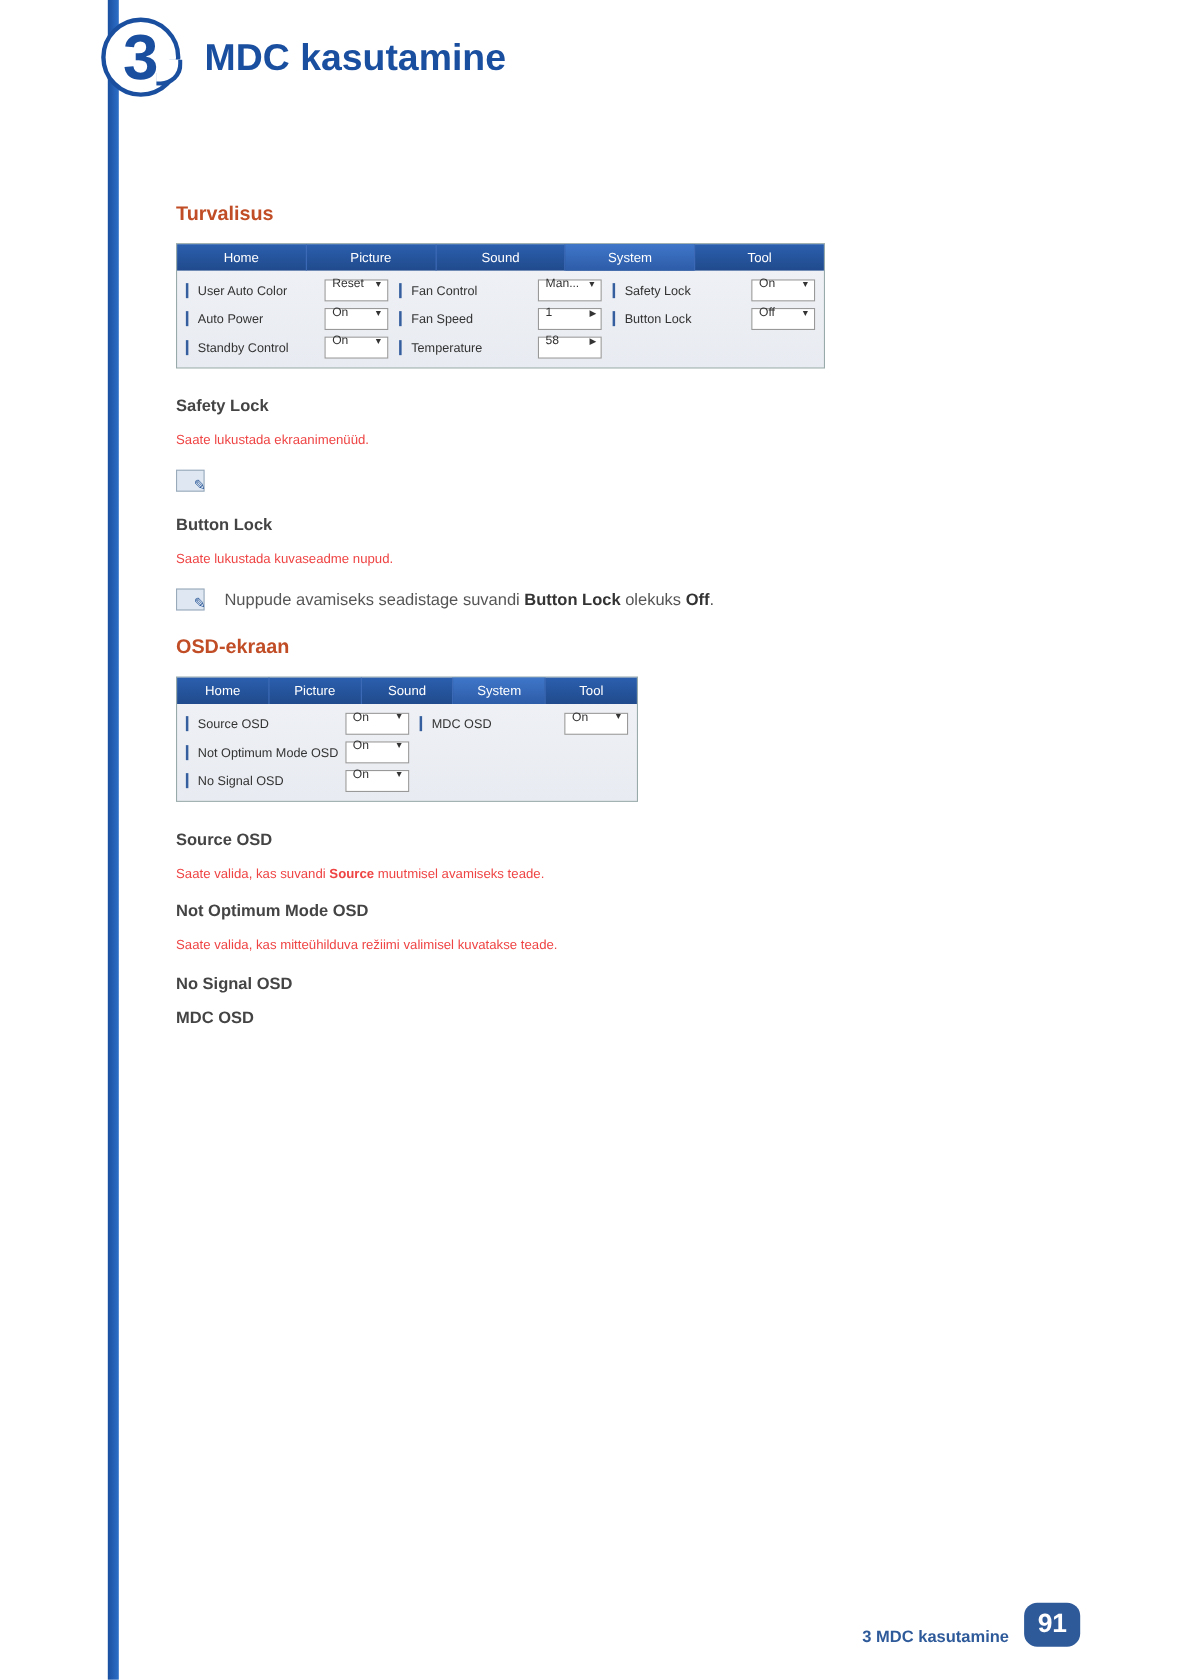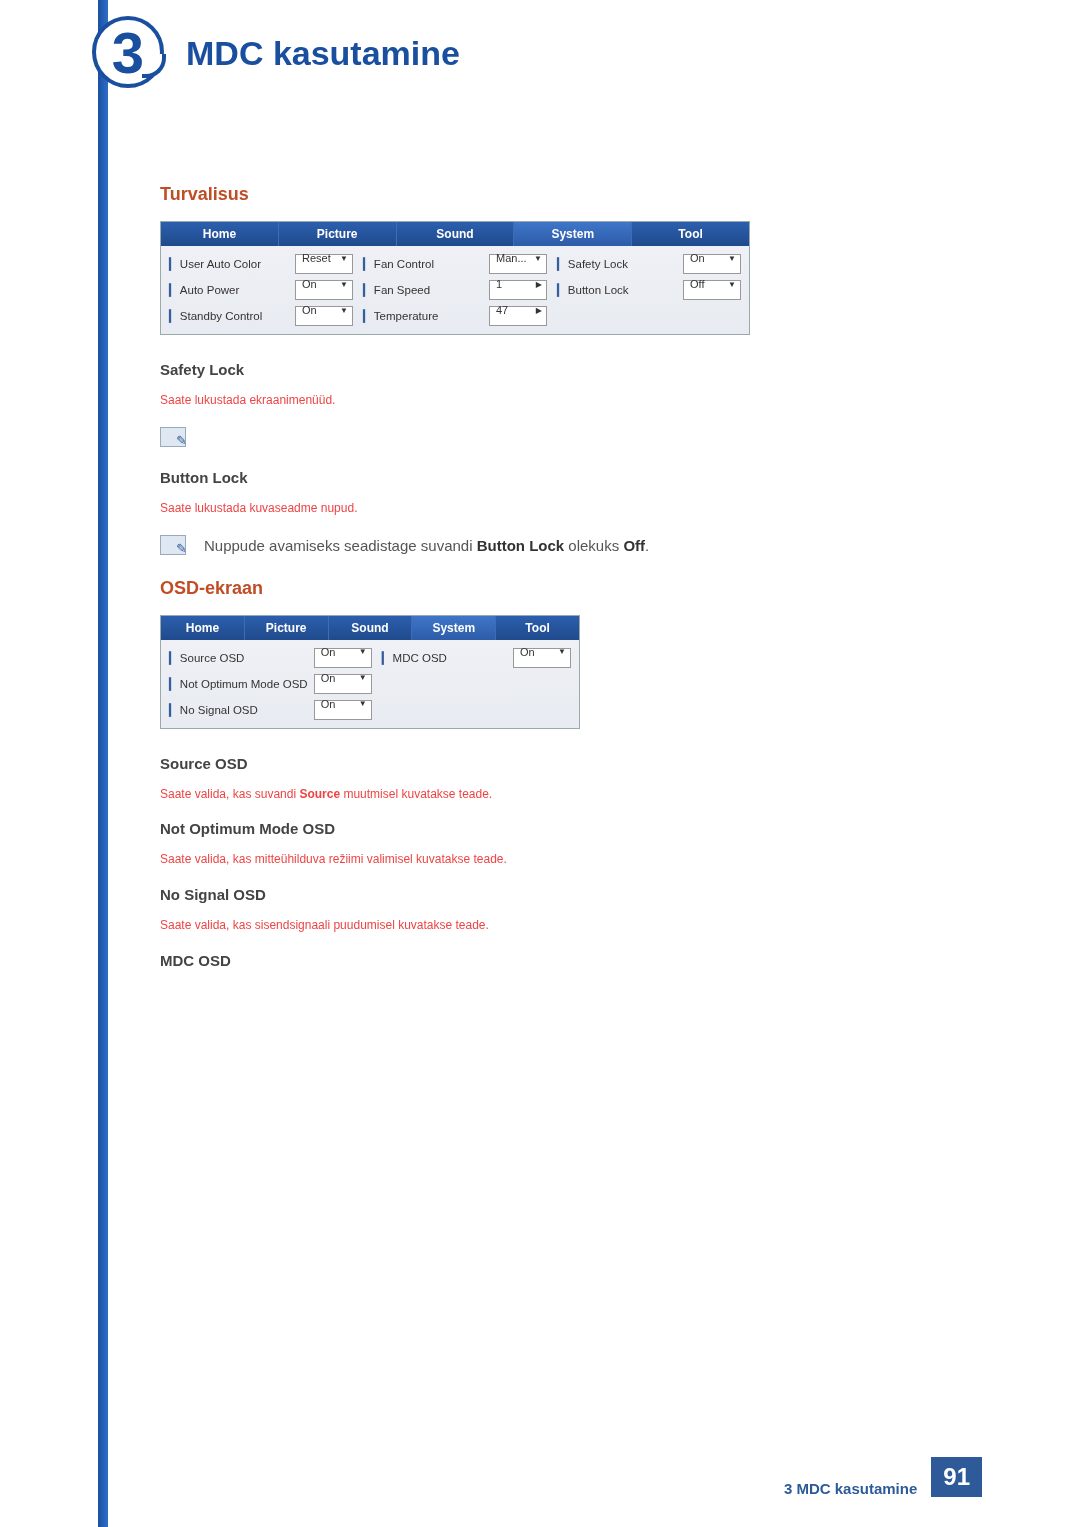--- a/index.html
+++ b/index.html
@@ -20,21 +20,21 @@
   .content { position: absolute; left: 160px; top: 184px; width: 760px; }
   .section-h { color: #c04d26; font-size: 18px; font-weight: bold; margin-bottom: 16px; }
   .body-text { font-size: 12px; color: #ef4444; margin-bottom: 18px; line-height: 1.4; }
   .sub-h { font-weight: bold; font-size: 15px; color: #444; margin-bottom: 14px; }
 
   
   .panel { border: 1px solid #9aa; background: linear-gradient(#f0f2f6,#e8ebf1); margin: 6px 0 26px 0; }
   .panel.wide { width: 590px; }
   .panel.narrow { width: 420px; }
   .tabs { display: flex; background: linear-gradient(#2b5fae,#204a8c); }
-  .tab { flex: 1; text-align: center; padding: 5px 0; color: #fff; font-size: 12px; font-weight: bold; border-right: 1px solid #3f6cb8; cursor: pointer; }
+  .tab { flex: 1; text-align: center; padding: 5px 0; color: #fff; font-size: 12px; font-weight: normal; border-right: 1px solid #3f6cb8; cursor: pointer; }
   .tabs .tab.active { background: linear-gradient(#3f76c9,#2d5ca8); }
   .tabs .tab:last-child { border-right: none; }
   .panel-body { display: grid; padding: 8px; gap: 6px 10px; }
   .panel.wide .panel-body { grid-template-columns: 1fr 1fr 1fr; }
   .panel.narrow .panel-body { grid-template-columns: 1fr 1fr; }
   .field { display: flex; align-items: center; justify-content: space-between; gap: 6px; font-size: 11.5px; color: #333; text-align: right; }
   .field .lbl { white-space: nowrap; }
   .field .lbl::before { content: "▎"; color: #345e9e; margin-right: 2px; }
   .combo { display: flex; align-items: center; border: 1px solid #999; background: #fff; height: 20px; min-width: 58px; padding: 0 4px 12px 6px; font-size: 11px; justify-content: space-between; }
   .combo .arrow { font-size: 8px; color: #333; margin-left: 6px; }
@@ -42,21 +42,21 @@
   
   .note { display: flex; gap: 18px; align-items: flex-start; margin-bottom: 22px; }
   .note-icon { width: 26px; height: 20px; background: #dfe8f2; border: 1px solid #9ab; position: relative; }
   .note-icon::after { content: "✎"; position: absolute; right: -2px; bottom: -2px; font-size: 13px; color: #2e5a9a; }
   .note-text { font-size: 15px; color: #555; line-height: 1.4; }
   .note-text b { color: #333; }
 
   
   .footer { position: absolute; right: 98px; bottom: 30px; display: flex; align-items: flex-end; gap: 14px; }
   .footer-text { color: #2e5a9a; font-size: 15px; font-weight: bold; }
-  .page-badge { background: #2e5a9a; color: #fff; font-size: 24px; font-weight: bold; padding: 6px 12px; }
+  .page-badge { background: #2e5a9a; color: #fff; font-size: 24px; font-weight: bold; padding: 6px 12px; border-radius: 12px; }
 </style>
 </head>
 <body>
 
 <div class="left-rail"></div>
 
 <div class="chapter-callout">
   <div class="bubble"></div>
   <div class="num">3</div>
 </div>
@@ -123,21 +123,21 @@
       <div class="field">
           <span class="lbl">Standby Control</span>
           <span class="combo">
             <span>On</span>
             <span class="arrow">▼</span>
           </span>
         </div>
       <div class="field">
           <span class="lbl">Temperature</span>
           <span class="combo">
-            <span>47</span>
+            <span>58</span>
             <span class="arrow">▶</span>
           </span>
         </div>
       <div></div>
     </div>
   </div>
 
   <div class="sub-h">Safety Lock</div>
   <div class="body-text">Saate lukustada ekraanimenüüd.</div>
   <div class="note">
@@ -192,28 +192,27 @@
             <span>On</span>
             <span class="arrow">▼</span>
           </span>
         </div>
       <div></div>
     </div>
   </div>
 
   <div class="sub-h">Source OSD</div>
   <div class="body-text">
-    <span>Saate valida, kas suvandi </span><b>Source</b><span> muutmisel kuvatakse teade.</span>
+    <span>Saate valida, kas suvandi </span><b>Source</b><span> muutmisel avamiseks teade.</span>
   </div>
 
   <div class="sub-h">Not Optimum Mode OSD</div>
   <div class="body-text">Saate valida, kas mitteühilduva režiimi valimisel kuvatakse teade.</div>
 
   <div class="sub-h">No Signal OSD</div>
-  <div class="body-text">Saate valida, kas sisendsignaali puudumisel kuvatakse teade.</div>
 
   <div class="sub-h">MDC OSD</div>
 
 </div>
 
 <div class="footer">
   <span class="footer-text">3 MDC kasutamine</span>
   <span class="page-badge">91</span>
 </div>
 

